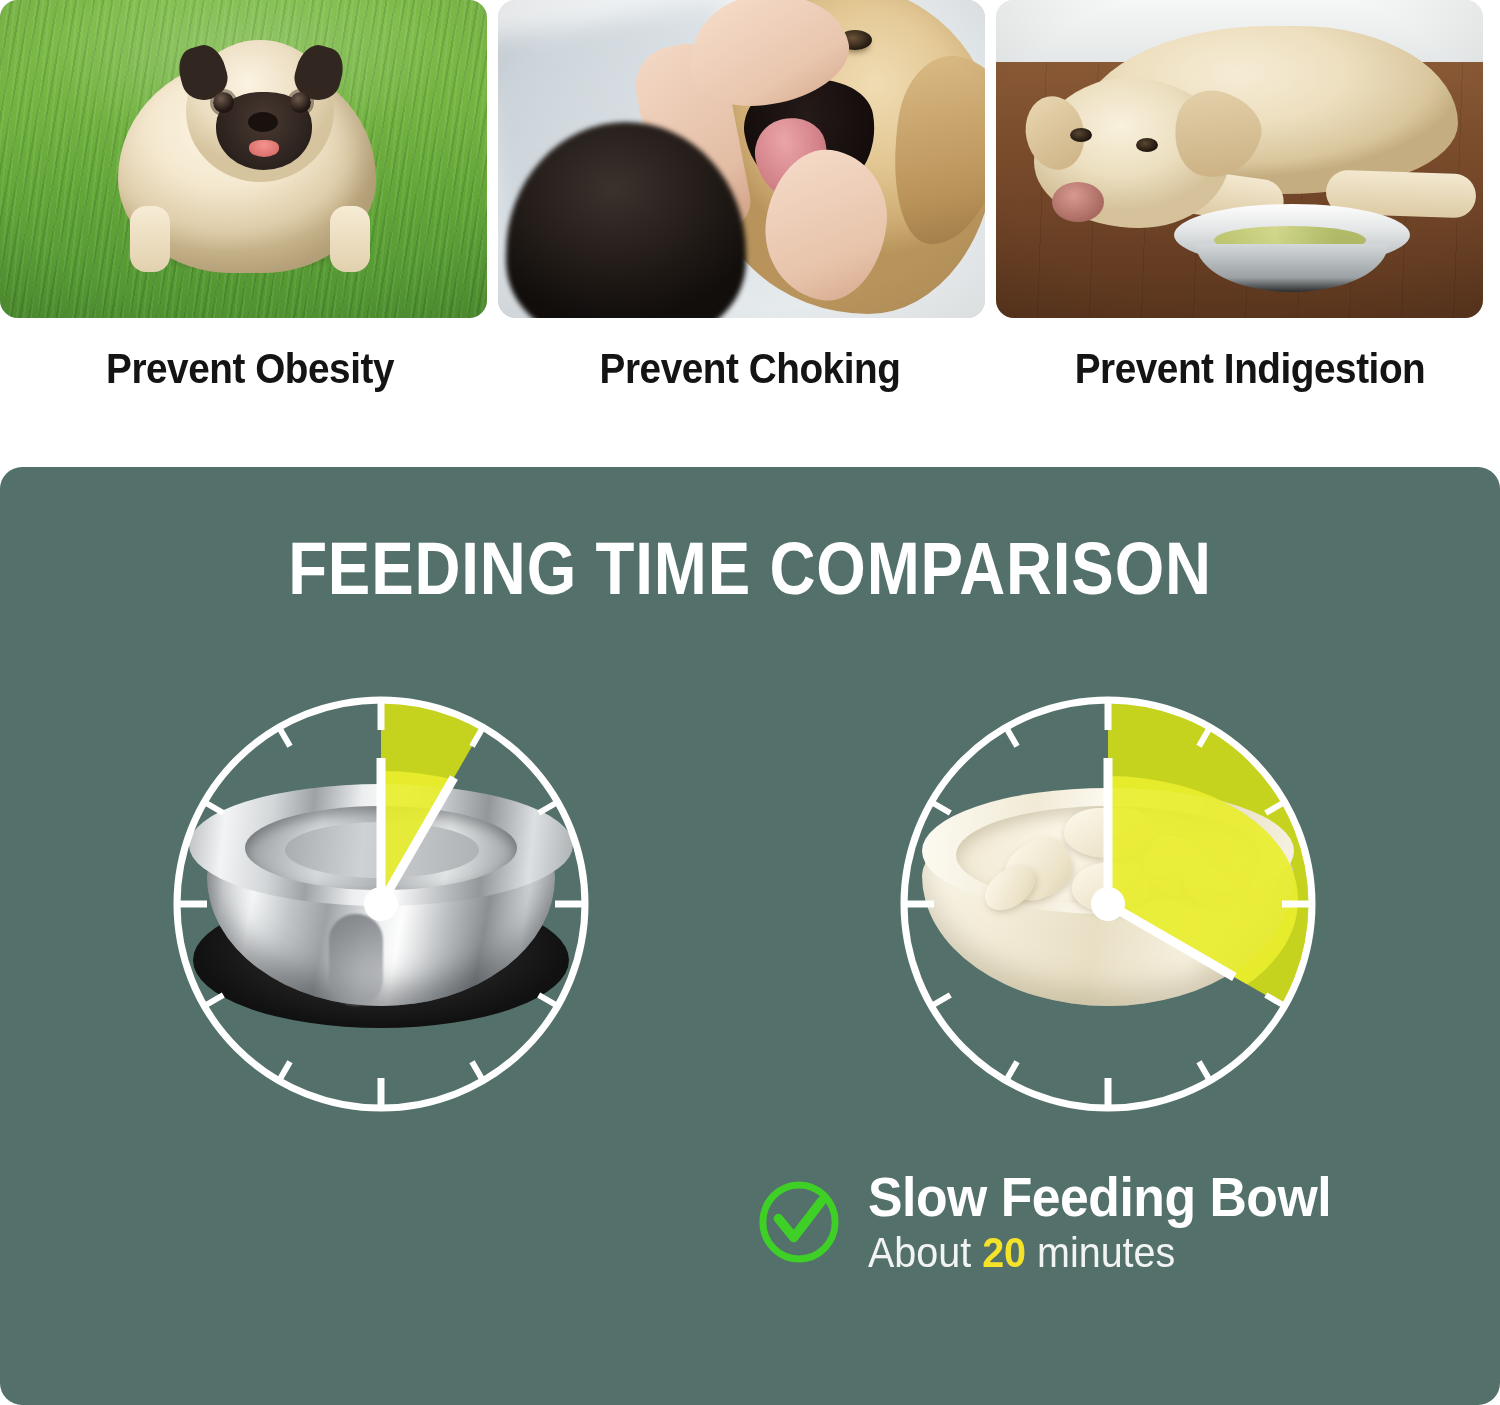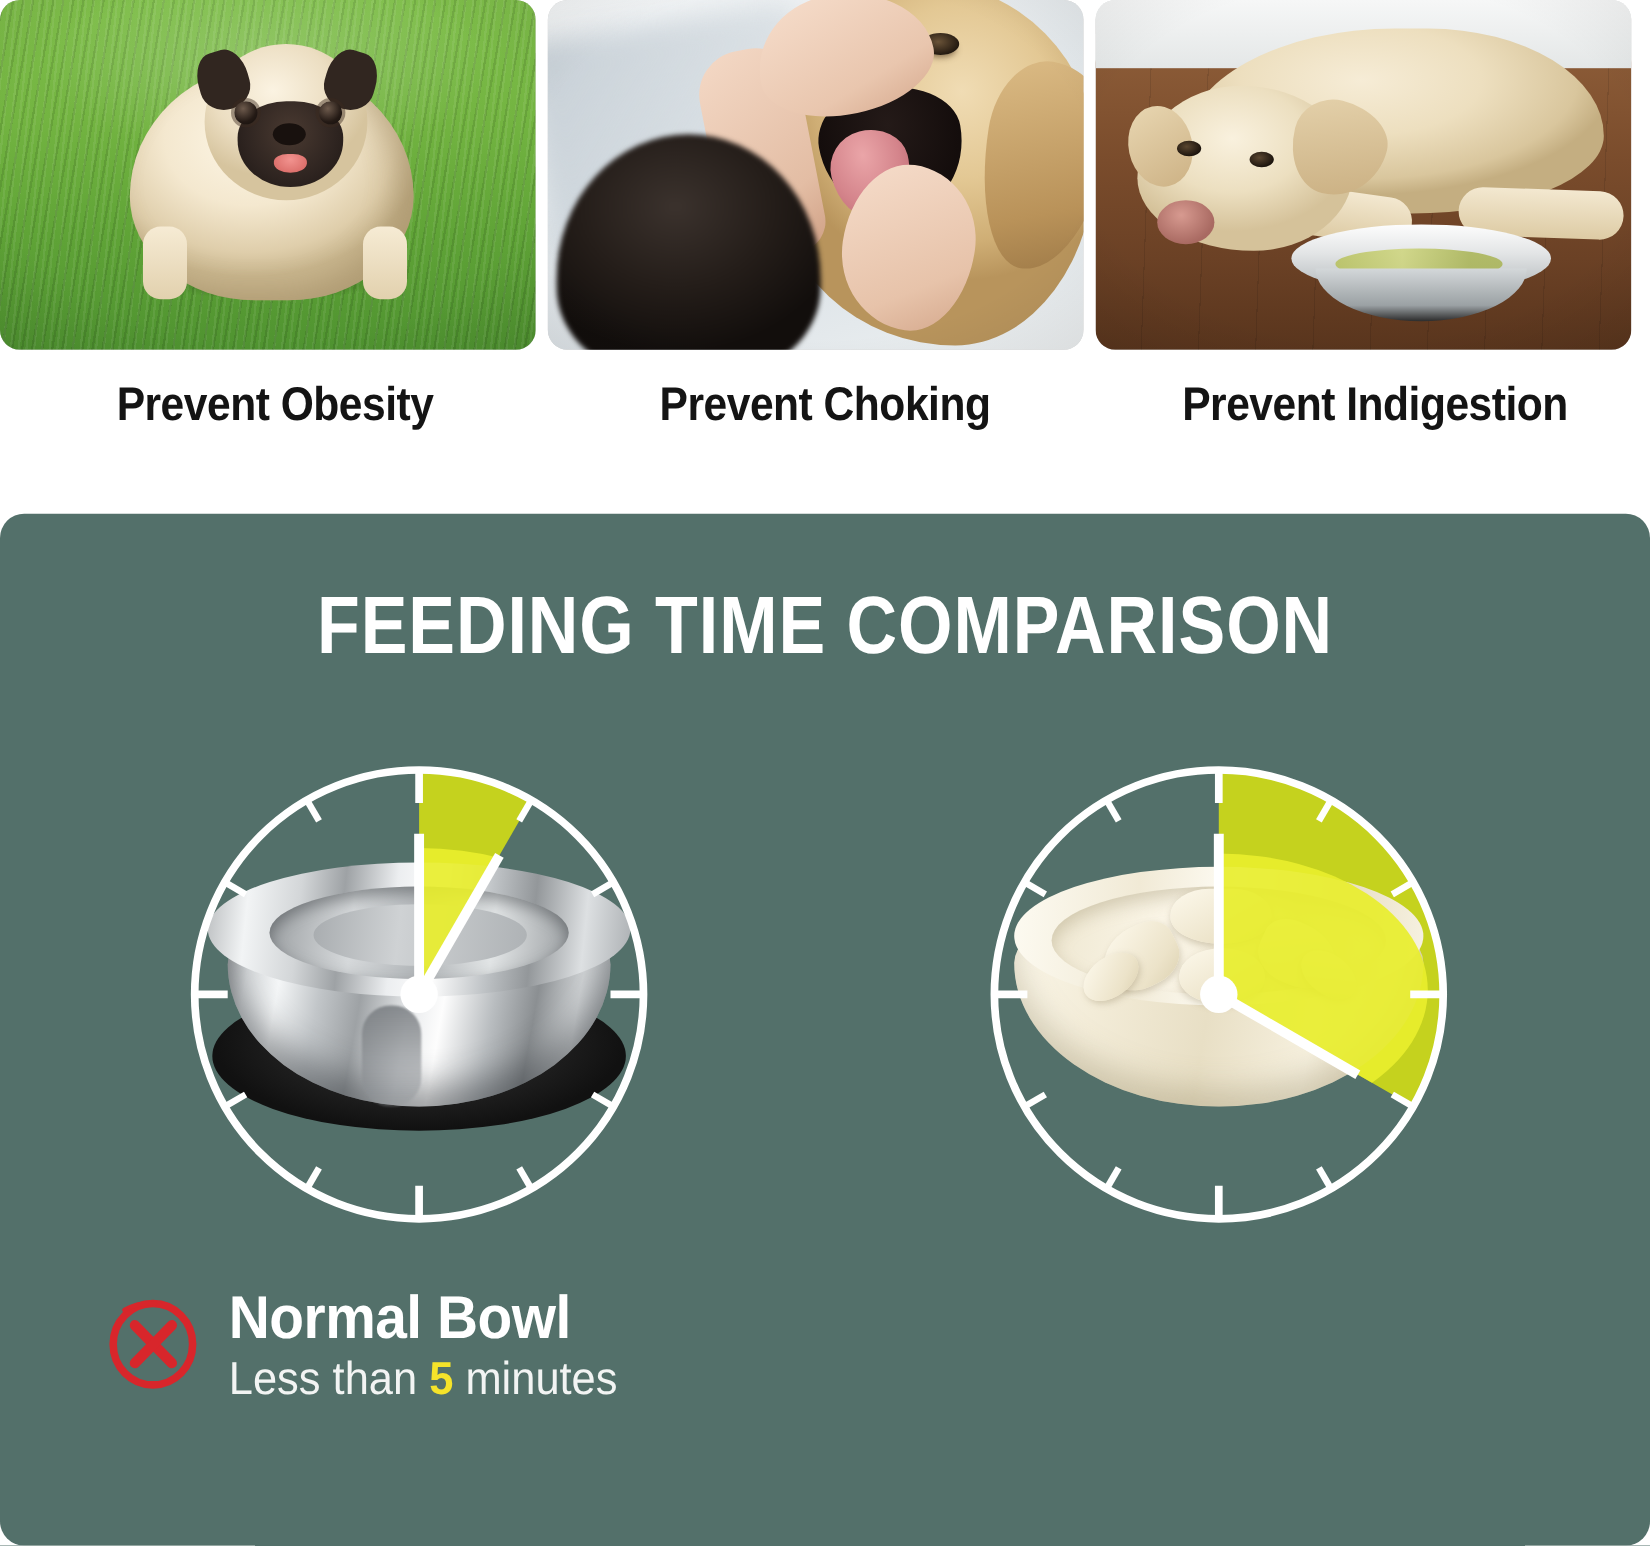--- a/index.html
+++ b/index.html
@@ -517,27 +517,26 @@
         <line x1="43.3" y1="314" x2="62.3" y2="303"></line>
         <line x1="43.3" y1="110" x2="62.3" y2="121"></line>
         <line x1="118" y1="35.3" x2="129" y2="54.3"></line>
       </g>
       <line x1="220" y1="212" x2="220" y2="66" stroke="#ffffff" stroke-width="9" stroke-linecap="butt"></line>
       <line x1="220" y1="212" x2="346.4" y2="285" stroke="#ffffff" stroke-width="9" stroke-linecap="butt"></line>
       <circle cx="220" cy="212" r="17" fill="#ffffff"></circle>
     </svg>
   </div>
 
-  <div class="result left">
+
+  <div class="result right">
     <svg class="badge" viewBox="0 0 100 100">
-      <path d="M50 7 C27 7 8 26 8 50 C8 74 27 93 50 93 C73 93 92 74 92 50 C92 26 73 7 50 7 Z" fill="none" stroke="#D8262B" stroke-width="8" stroke-linecap="round"></path>
-      <path d="M20 14 C30 8 40 6 52 7" fill="none" stroke="#D8262B" stroke-width="5" stroke-linecap="round"></path>
-      <path d="M31 30 L70 70" stroke="#D8262B" stroke-width="11" stroke-linecap="round"></path>
-      <path d="M70 30 L31 70" stroke="#D8262B" stroke-width="11" stroke-linecap="round"></path>
+      <path d="M50 7 C27 7 8 26 8 50 C8 74 27 93 50 93 C73 93 92 74 92 50 C92 26 73 7 50 7 Z" fill="none" stroke="#3FD028" stroke-width="8" stroke-linecap="round"></path>
+      <path d="M22 16 C32 9 42 6 54 7" fill="none" stroke="#3FD028" stroke-width="5" stroke-linecap="round"></path>
+      <path d="M26 46 L44 68 L76 26" fill="none" stroke="#3FD028" stroke-width="11" stroke-linecap="round" stroke-linejoin="round"></path>
     </svg>
     <div class="result-text">
-      <div class="result-title">Normal Bowl</div>
-      <div class="result-sub"><span>Less than </span><span class="hl-num">5</span><span> minutes</span></div>
+      <div class="result-title">Slow Feeding Bowl</div>
+      <div class="result-sub"><span>About </span><span class="hl-num">20</span><span> minutes</span></div>
     </div>
   </div>
 
-
 </div>
 
 </body></html>

